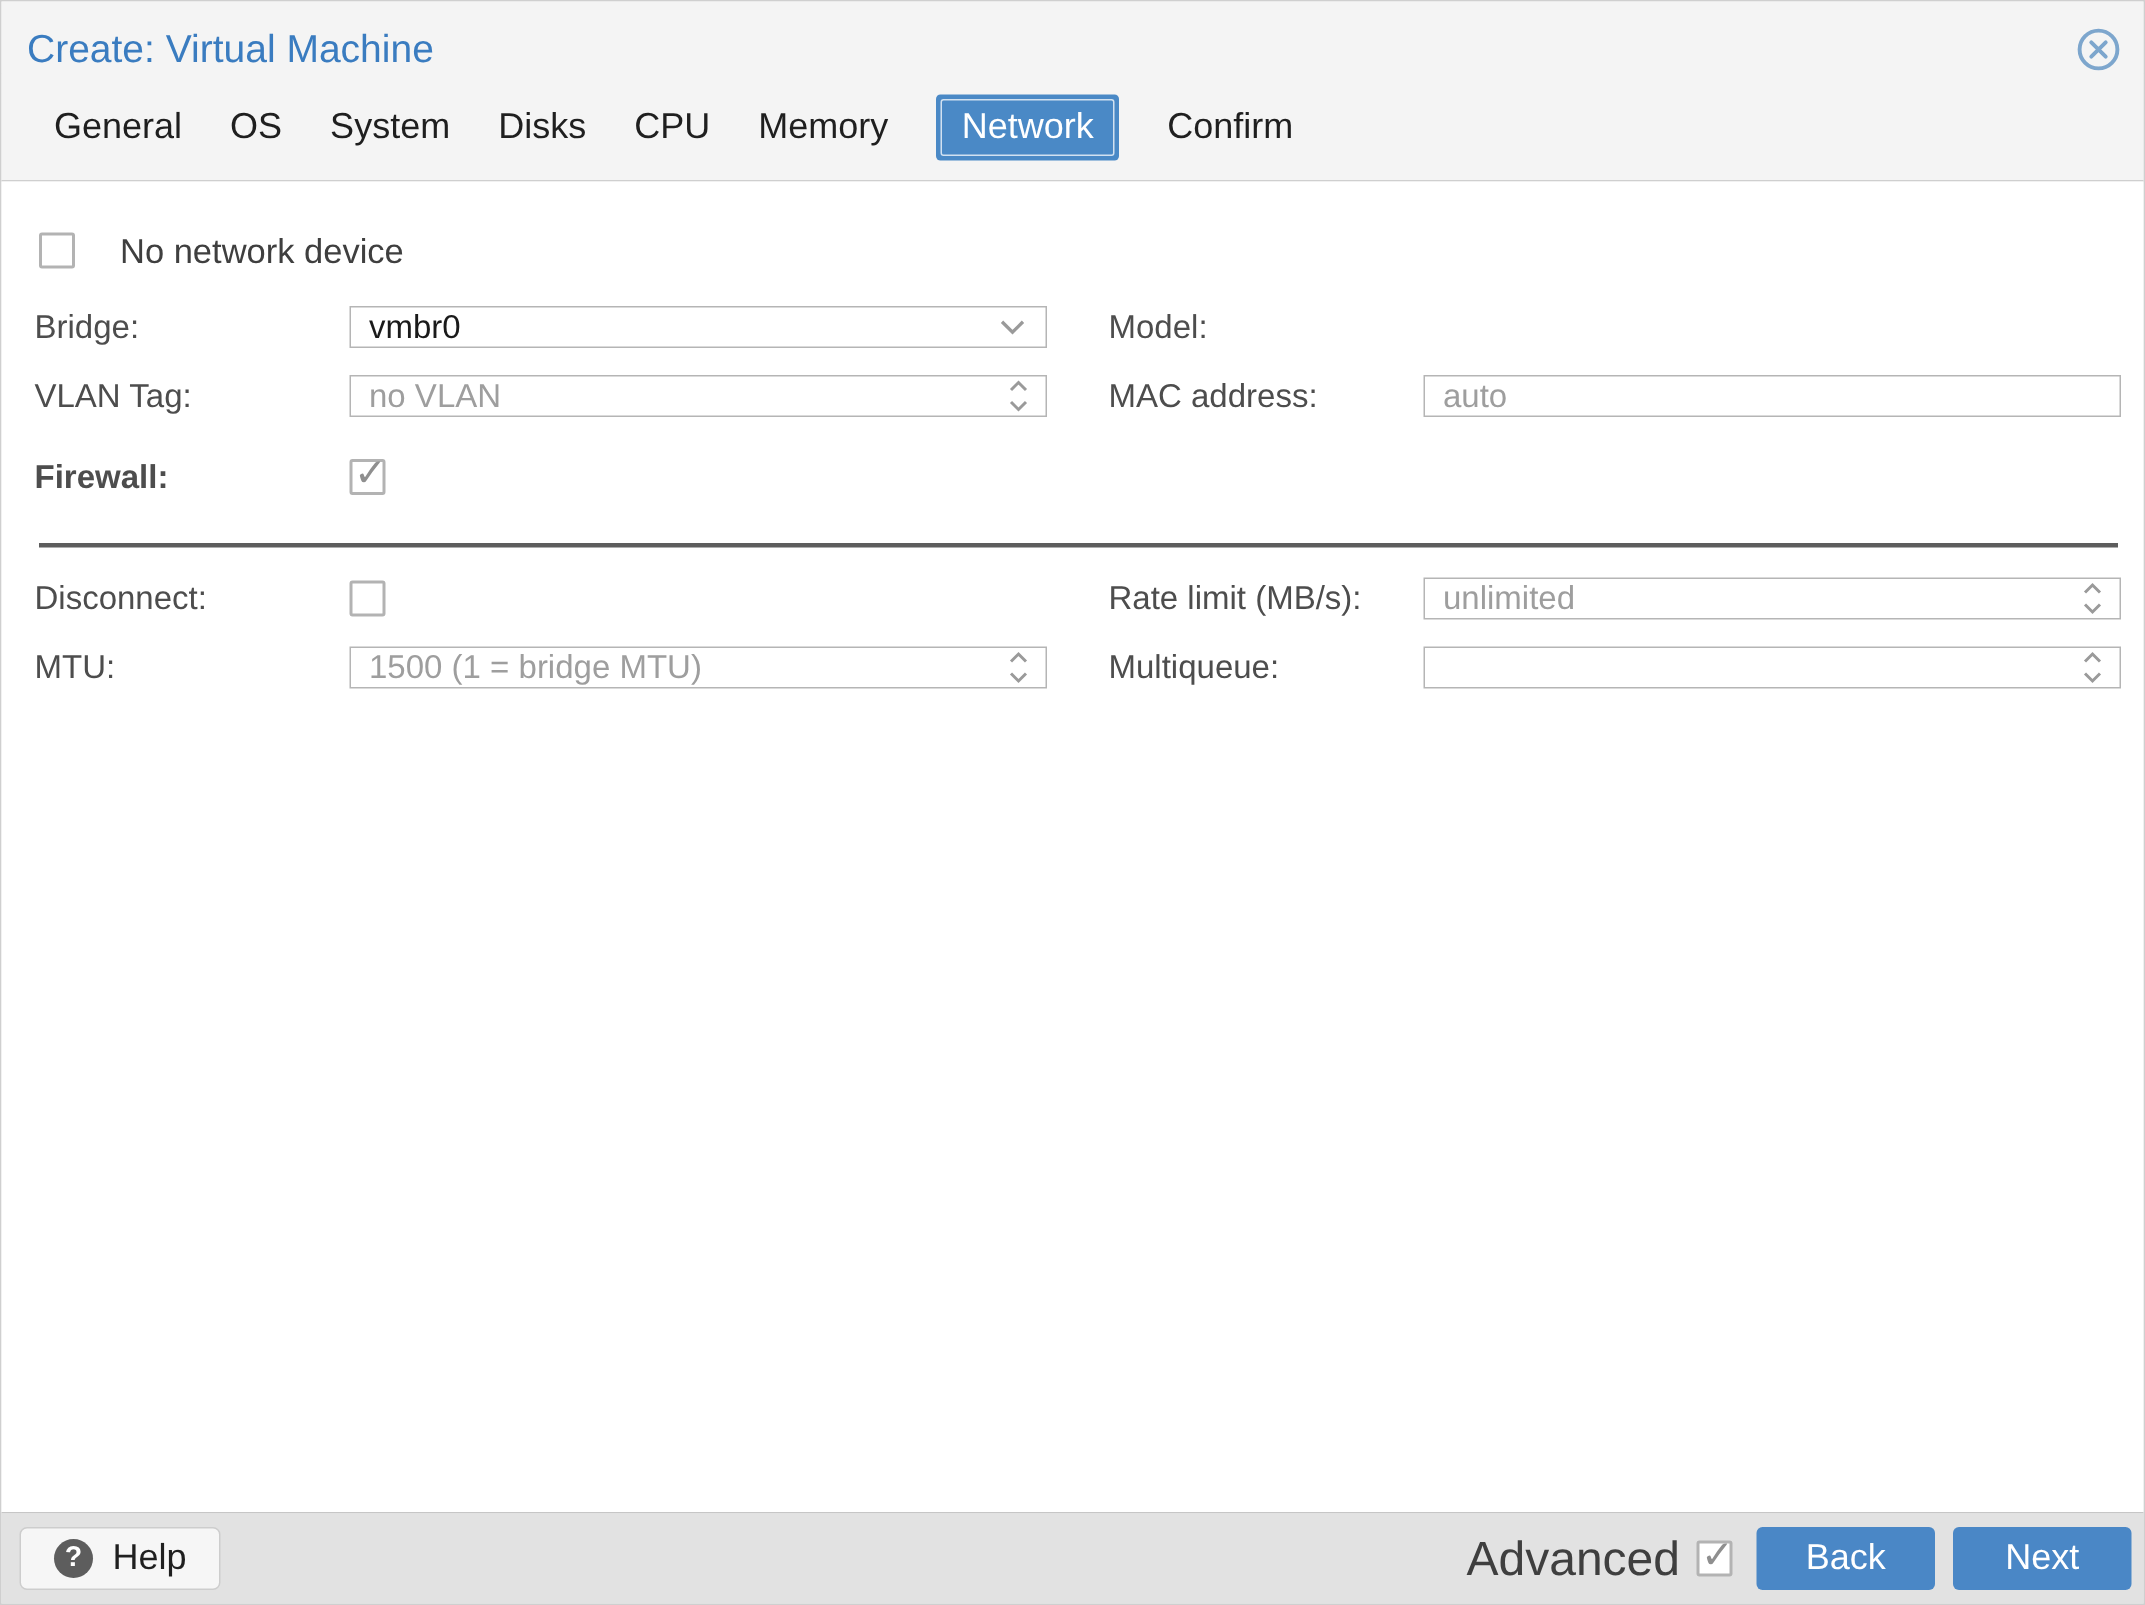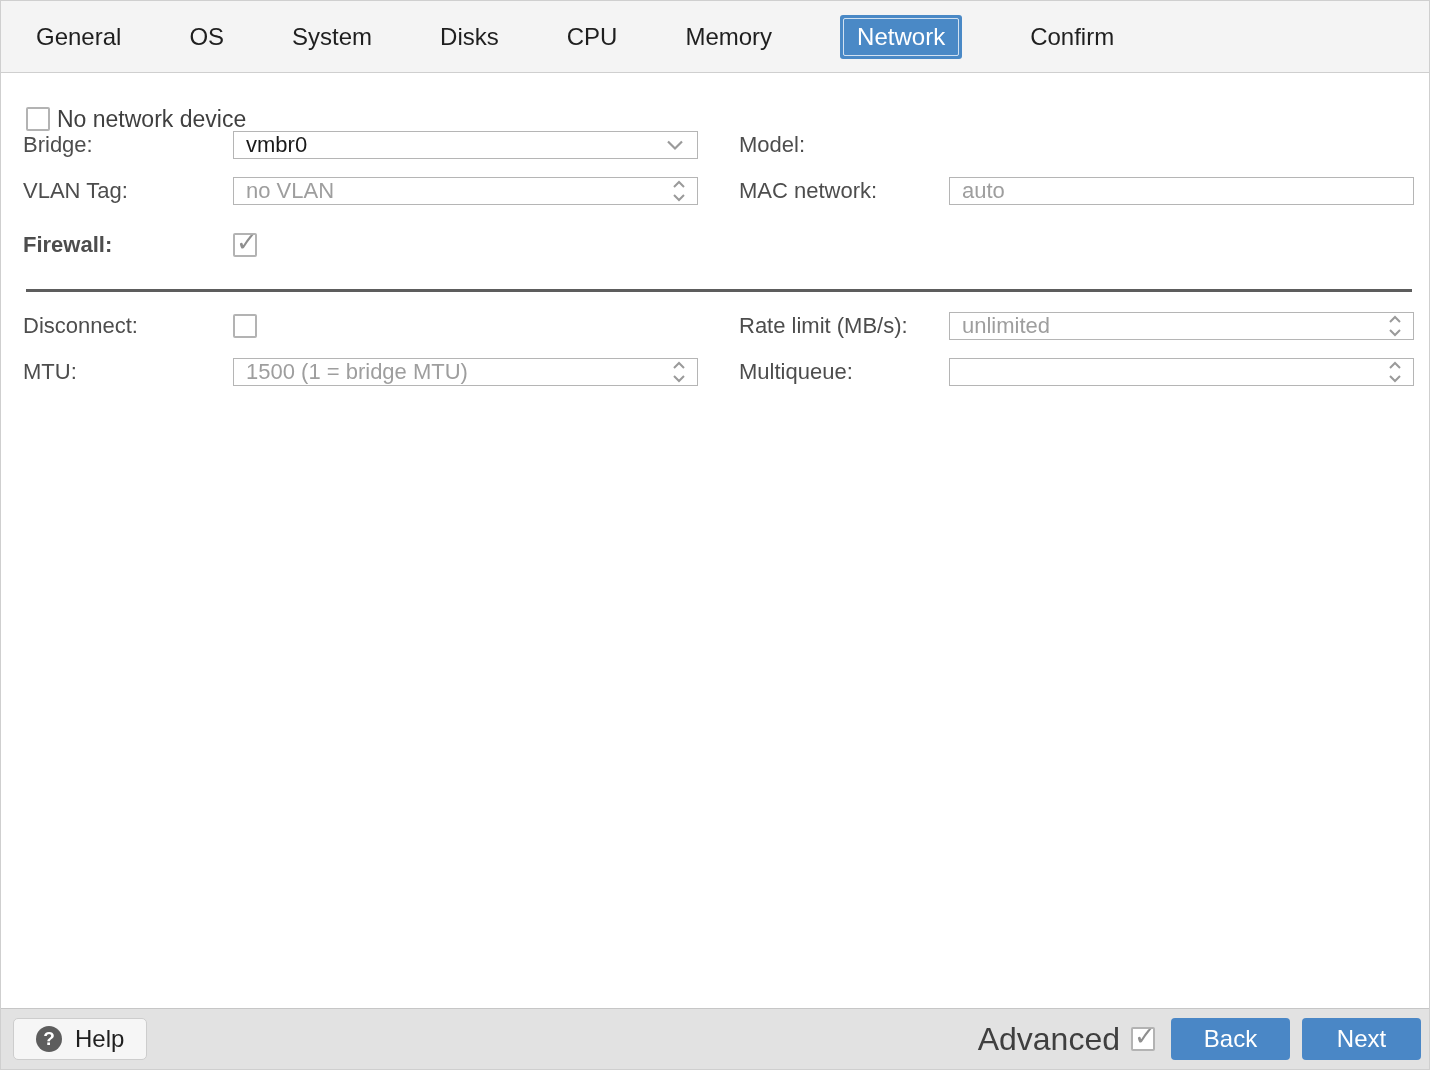--- a/index.html
+++ b/index.html
@@ -21,21 +21,21 @@
     display:flex; justify-content:space-between; align-items:flex-start;
     padding:16px 14px 0 17px;
     background:#f4f4f4;
   }
   .title { font-size:26px; color:#3a7cc0; line-height:30px; }
   .close-btn { width:32px; height:32px; cursor:pointer; }
   
   .tabbar {
     height:72px;
     display:flex; align-items:center;
-    gap:68px;
+    gap:32px;
     padding-left:35px;
     background:#f4f4f4;
     border-bottom:1px solid #cfcfcf;
   }
   .tab { font-size:24px; color:#1f1f1f; cursor:pointer; white-space:nowrap; }
   .tab.active {
     background:#4a89c6;
     color:#ffffff;
     padding:8px 17px;
     border-radius:3px;
@@ -58,22 +58,22 @@
     border:2px solid #b3b3b3; border-radius:2px;
     background:#ffffff; position:relative; cursor:pointer;
   }
   .cb.checked::after {
     content:"\2713";
     position:absolute; left:1px; top:-6px;
     font-size:26px; line-height:1; font-weight:bold;
     color:#8f8f8f;
   }
   .no-net-row {
-    display:flex; align-items:center; gap:7px;
-    margin-left:3px; height:24px;
+    display:flex; align-items:center; gap:30px;
+    margin-left:3px; margin-bottom:25px; height:24px;
   }
   .no-net-row .lbl { font-size:23px; color:#3f3f3f; }
   .grid-row {
     display:grid;
     grid-template-columns:210px 465px 41px 210px 465px;
     align-items:center;
   }
   .lbl { font-size:22px; color:#4d4d4d; }
   .field { position:relative; height:28px; }
   .field input {
@@ -123,20 +123,29 @@
     background:#4a87c6; border:none; border-radius:4px;
     color:#ffffff; font-family:inherit; font-size:24px;
     cursor:pointer;
   }
 </style>
 </head>
 <body>
 
 <div class="dialog">
 
+  <div class="header">
+    <div class="title">Create: Virtual Machine</div>
+    <div class="close-btn">
+      <svg width="32" height="32" viewBox="0 0 32 32">
+        <circle cx="16" cy="16" r="12.6" fill="none" stroke="#7da6cd" stroke-width="2.6"></circle>
+        <path d="M11.2 11.2 L20.8 20.8 M20.8 11.2 L11.2 20.8" fill="none" stroke="#7da6cd" stroke-width="2.6" stroke-linecap="round"></path>
+      </svg>
+    </div>
+  </div>
 
   <div class="tabbar">
     <div class="tab">General</div>
     <div class="tab">OS</div>
     <div class="tab">System</div>
     <div class="tab">Disks</div>
     <div class="tab">CPU</div>
     <div class="tab">Memory</div>
     <div class="tab active">Network</div>
     <div class="tab">Confirm</div>
@@ -170,21 +179,21 @@
         <span class="trigger spin">
           <svg width="14" height="9" viewBox="0 0 14 9">
               <polyline points="2,7 7,2 12,7" fill="none" stroke="#9a9a9a" stroke-width="2"></polyline>
             </svg>
           <svg width="14" height="9" viewBox="0 0 14 9">
               <polyline points="2,2 7,7 12,2" fill="none" stroke="#9a9a9a" stroke-width="2"></polyline>
             </svg>
         </span>
       </div>
       <div></div>
-      <div class="lbl">MAC network:</div>
+      <div class="lbl">MAC address:</div>
       <div class="field">
         <input type="text" placeholder="auto" style="">
       </div>
     </div>
 
     <div class="grid-row firewall-row">
       <div class="lbl">Firewall:</div>
       <div>
           <div class="cb checked"></div>
         </div>

